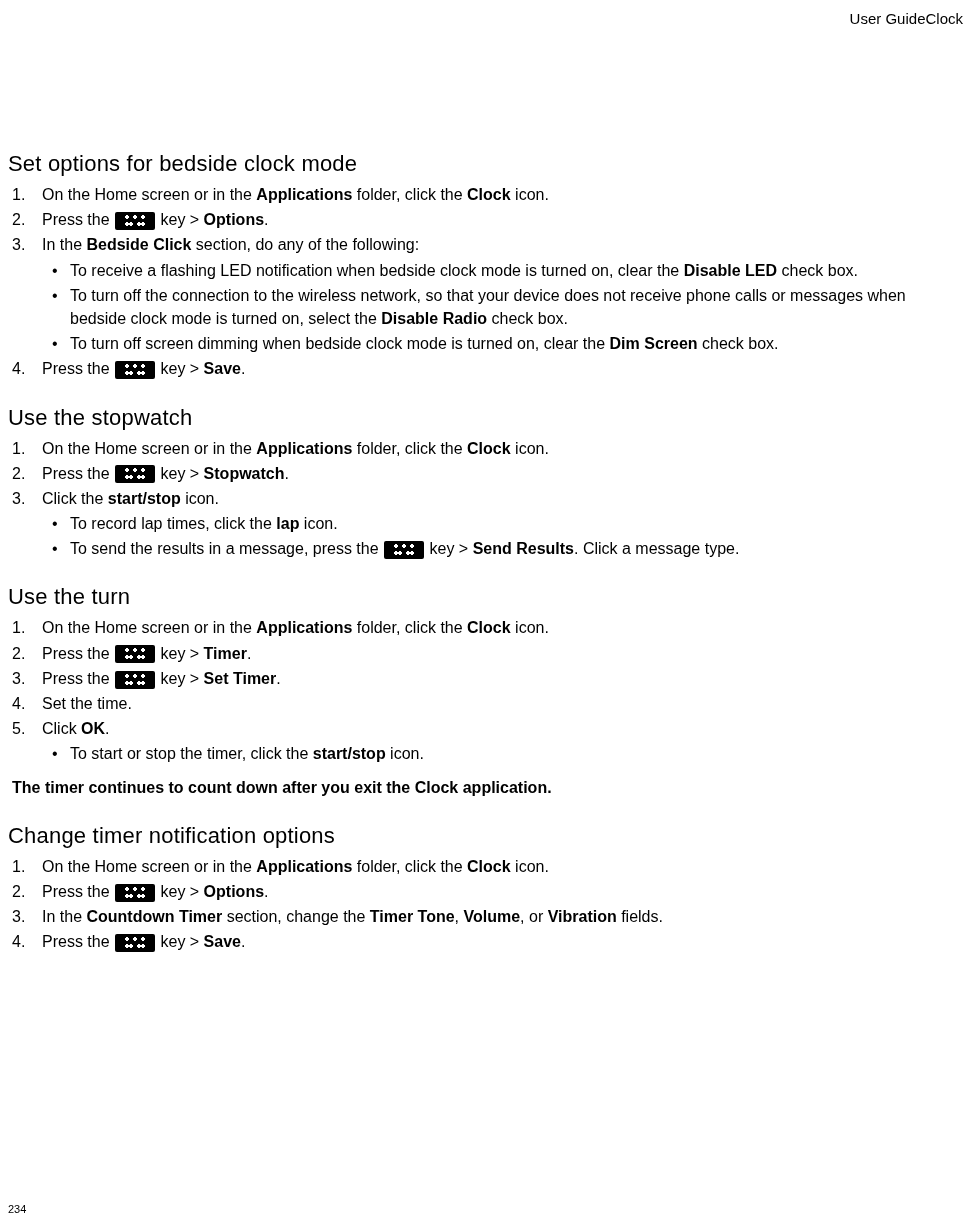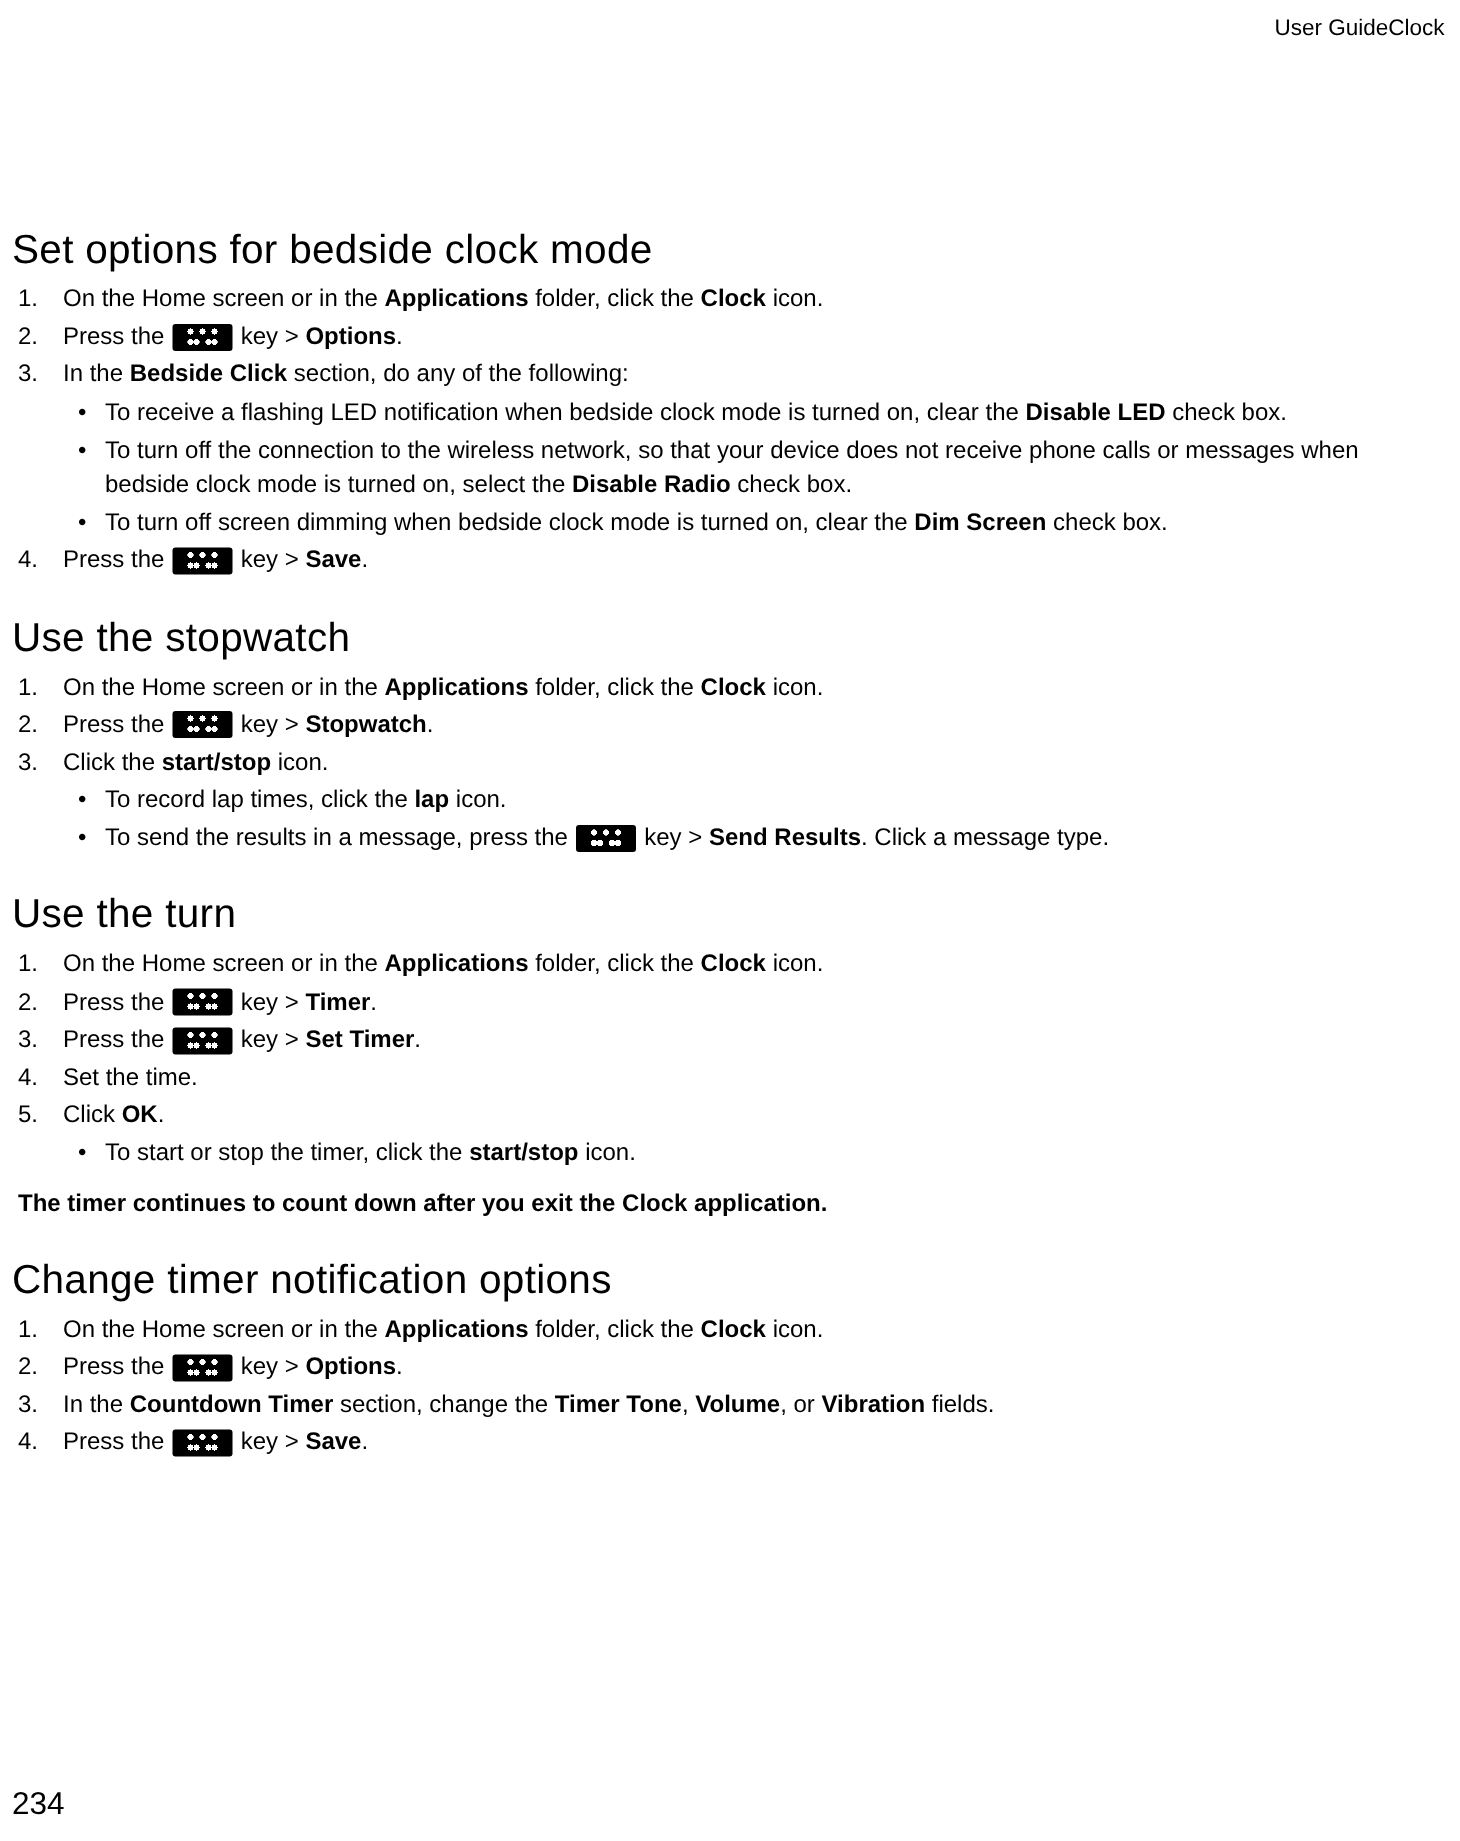--- a/index.html
+++ b/index.html
@@ -15,21 +15,21 @@
     }
     .header {
       display: flex;
       justify-content: flex-end;
       font-size: 15px;
       padding: 0 2px 110px 2px;
     }
     h2.section-title {
       font-family: "Trebuchet MS", "Segoe UI", sans-serif;
       font-weight: 400;
-      font-size: 27px;
+      font-size: 22px;
       letter-spacing: 0.2px;
       margin: 14px 0 6px 0;
     }
     ol {
       list-style: none;
       counter-reset: item;
       padding-left: 0;
       margin-bottom: 8px;
     }
     ol > li {
@@ -90,21 +90,21 @@
     .bold { font-weight: 700; }
     .para {
       margin: 10px 0 10px 4px;
       line-height: 1.45;
       font-weight: bold;
     }
     .footer {
       position: absolute;
       bottom: 12px;
       left: 8px;
-      font-size: 21px;
+      font-size: 11px;
       text-align: right;
     }
     .section { margin-bottom: 24px; }
   </style>
 </head>
 <body>
 
 <div class="header">
   <span>User Guide</span>
   <span>Clock</span>

